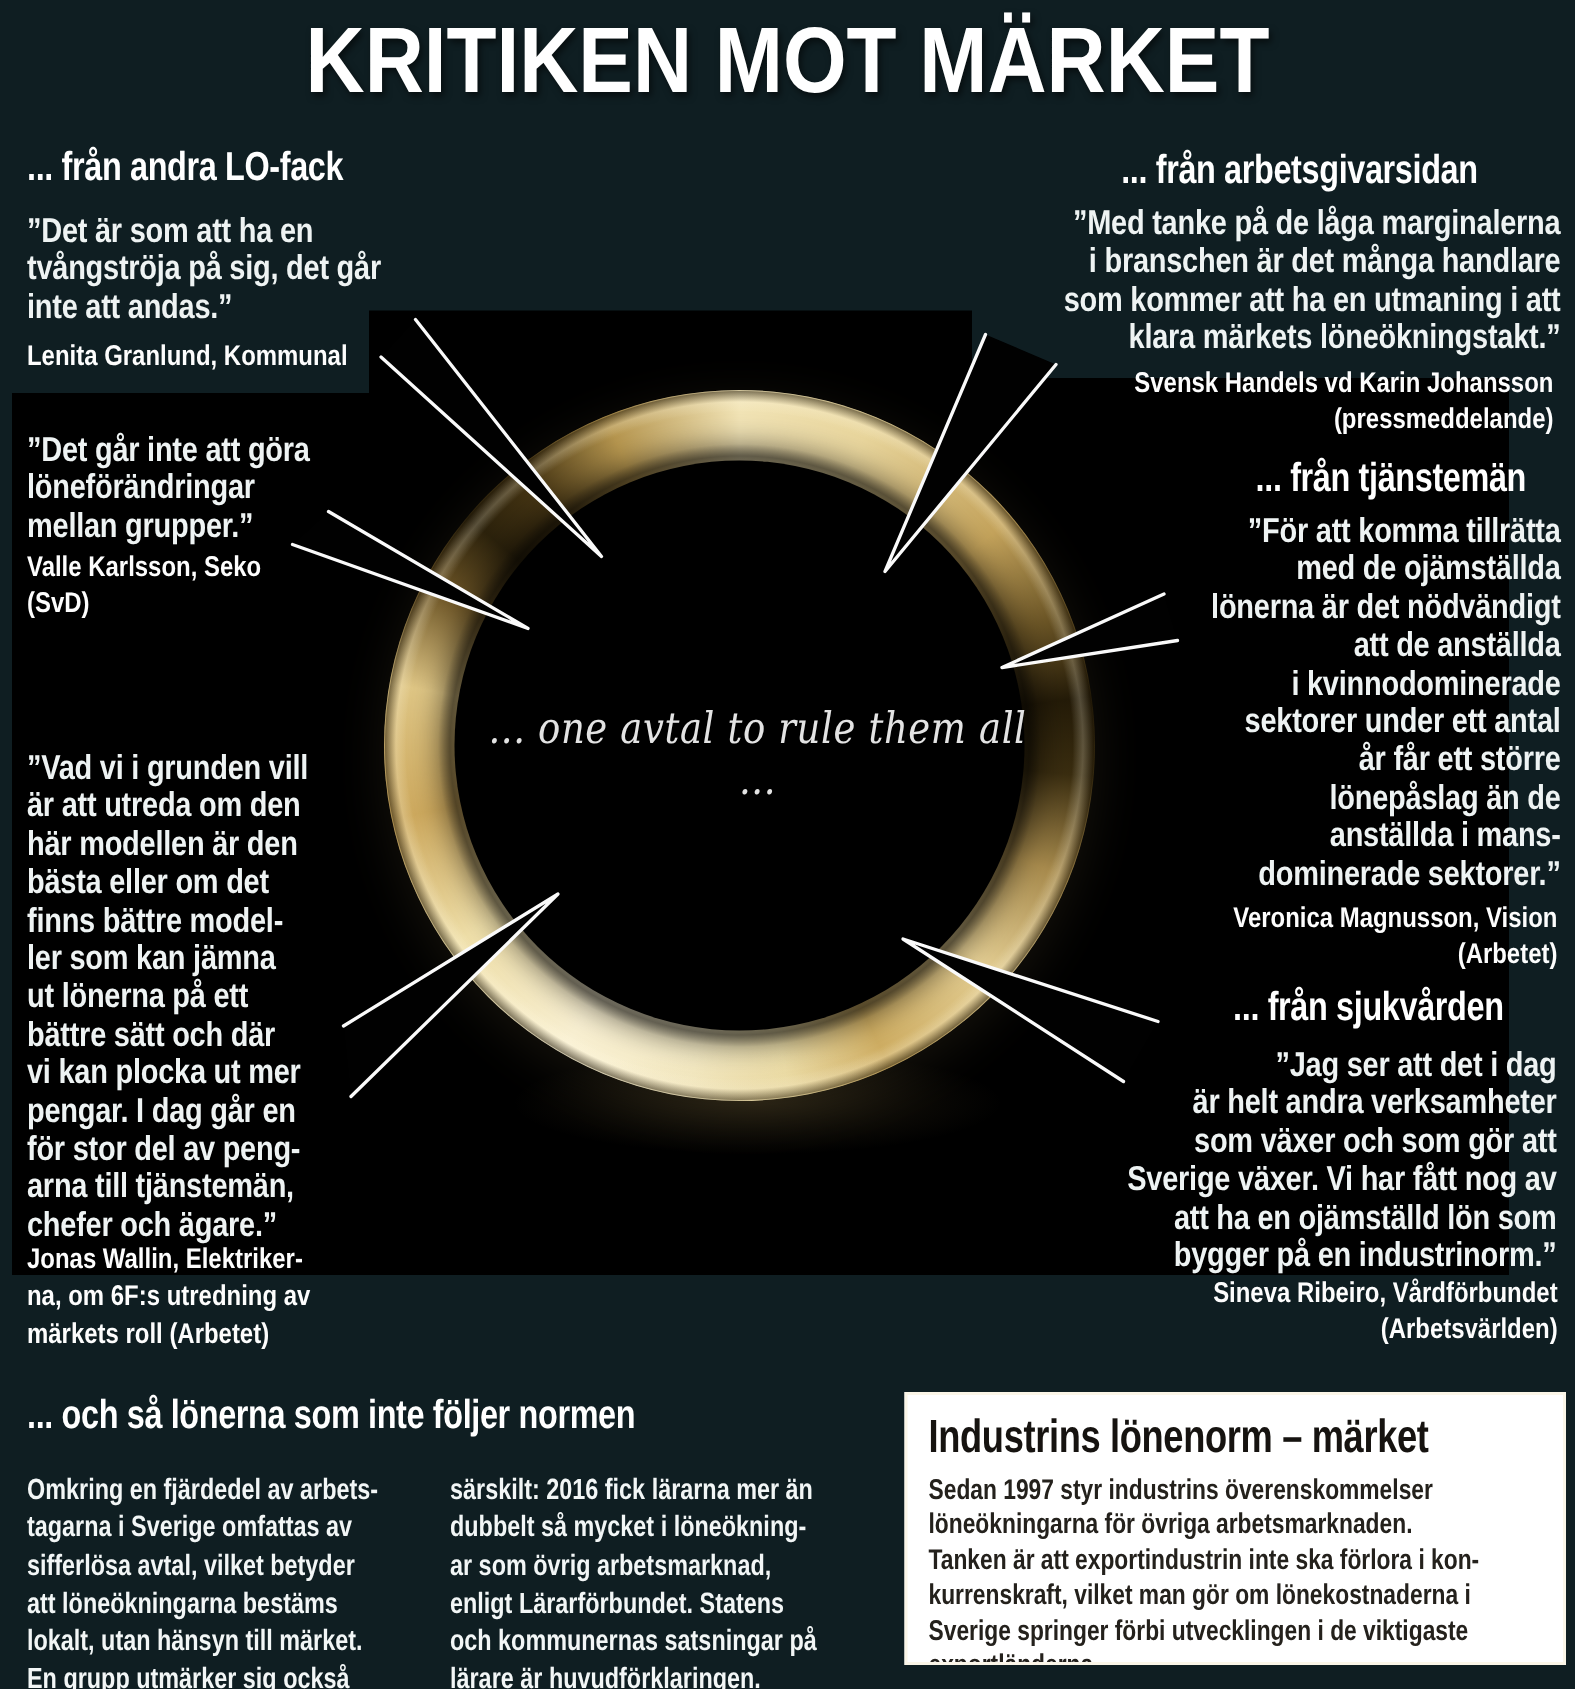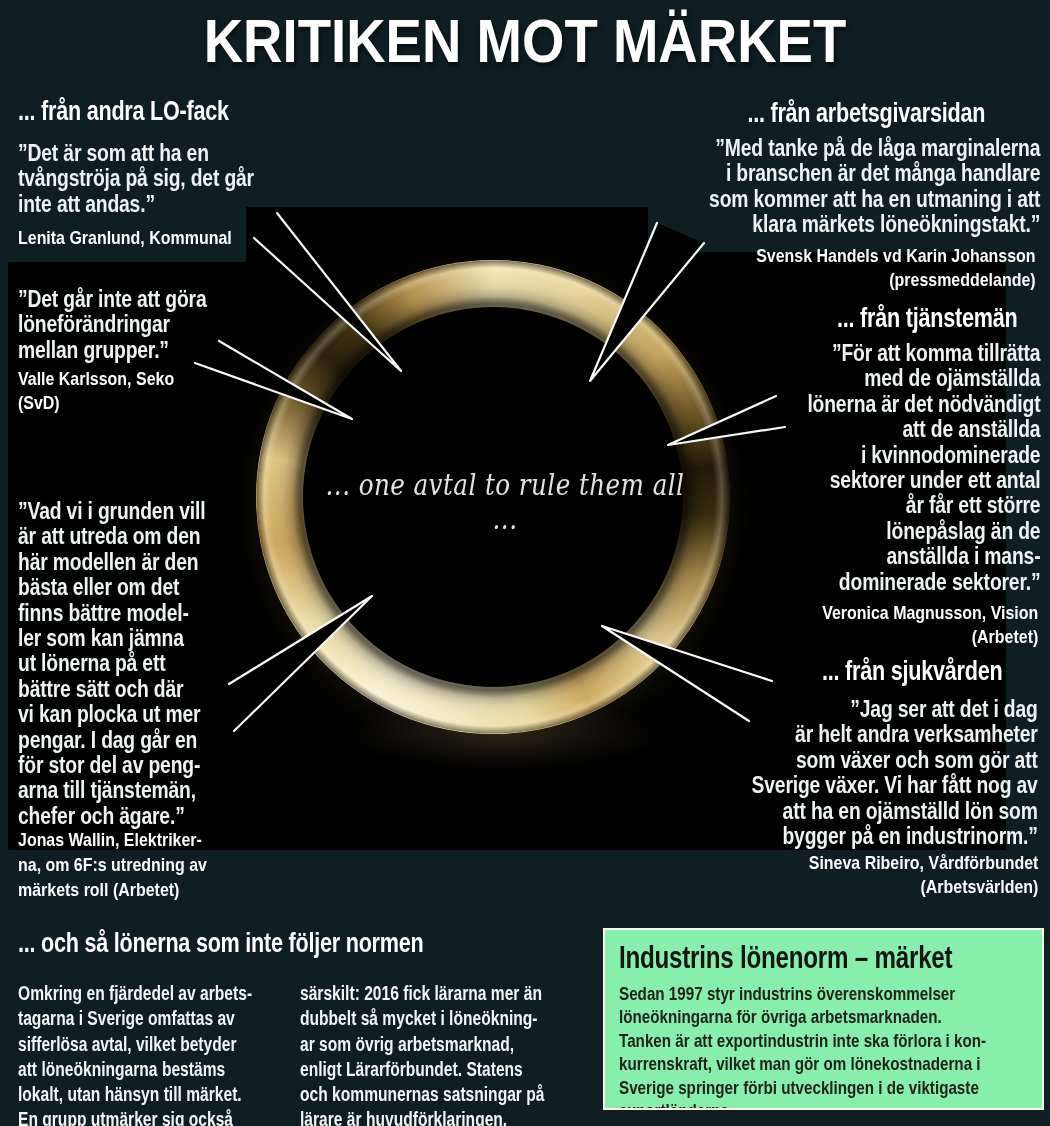--- a/index.html
+++ b/index.html
@@ -57,21 +57,21 @@
   #qB{right:10px;top:341px;}  #aB{right:12px;top:601px;}
   #h-sjuk{right:48px;top:657px;}
   #qC{right:12px;top:697px;}  #aC{right:12px;top:851px;}
 
   #h-norm{left:18px;top:929px;}
   .bcol{font-size:19.5px;font-weight:700;line-height:25.3px;white-space:pre-line;
     transform:scaleX(.8);transform-origin:0 0;color:#f2f6f6;}
   #col1{left:18px;top:981px;}
   #col2{left:300px;top:981px;}
 
-  #infobox{left:603px;top:928px;width:441px;height:182px;background:#86efac;
+  #infobox{left:603px;top:928px;width:441px;height:182px;background:#ffffff;
     border:2px solid #fbf6e8;box-sizing:border-box;padding:10px 14px;overflow:hidden;}
   #ib-h{font-size:31px;font-weight:900;color:#161310;letter-spacing:-.3px;white-space:pre;
     transform:scaleX(.78);transform-origin:0 0;}
   #ib-b{margin-top:6px;font-size:19px;font-weight:700;line-height:23.4px;color:#24211c;
     white-space:pre-line;transform:scaleX(.8);transform-origin:0 0;width:530px;}
 
   #wedges{left:0;top:0;pointer-events:none;}
 </style>
 </head>
 <body>

